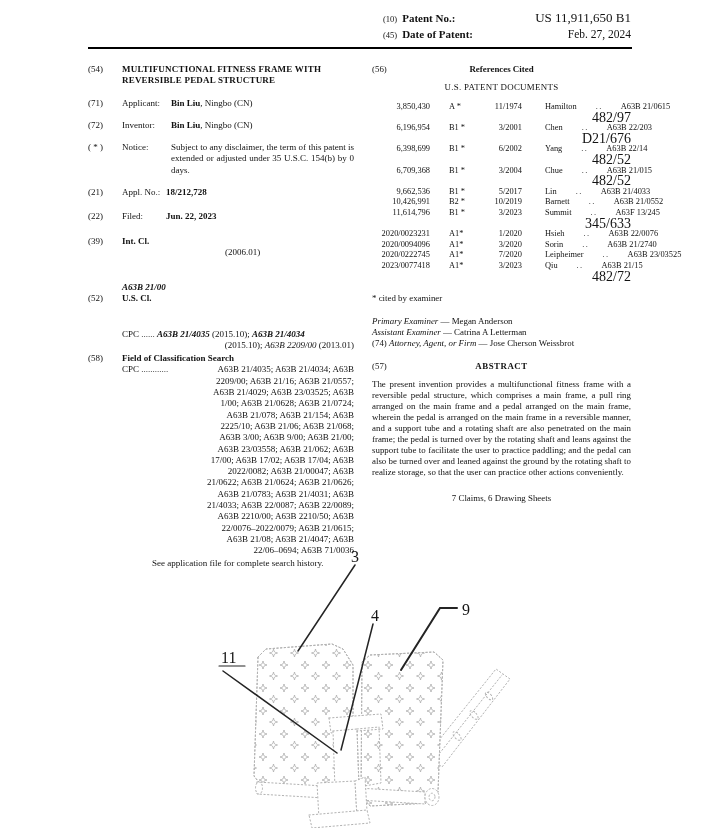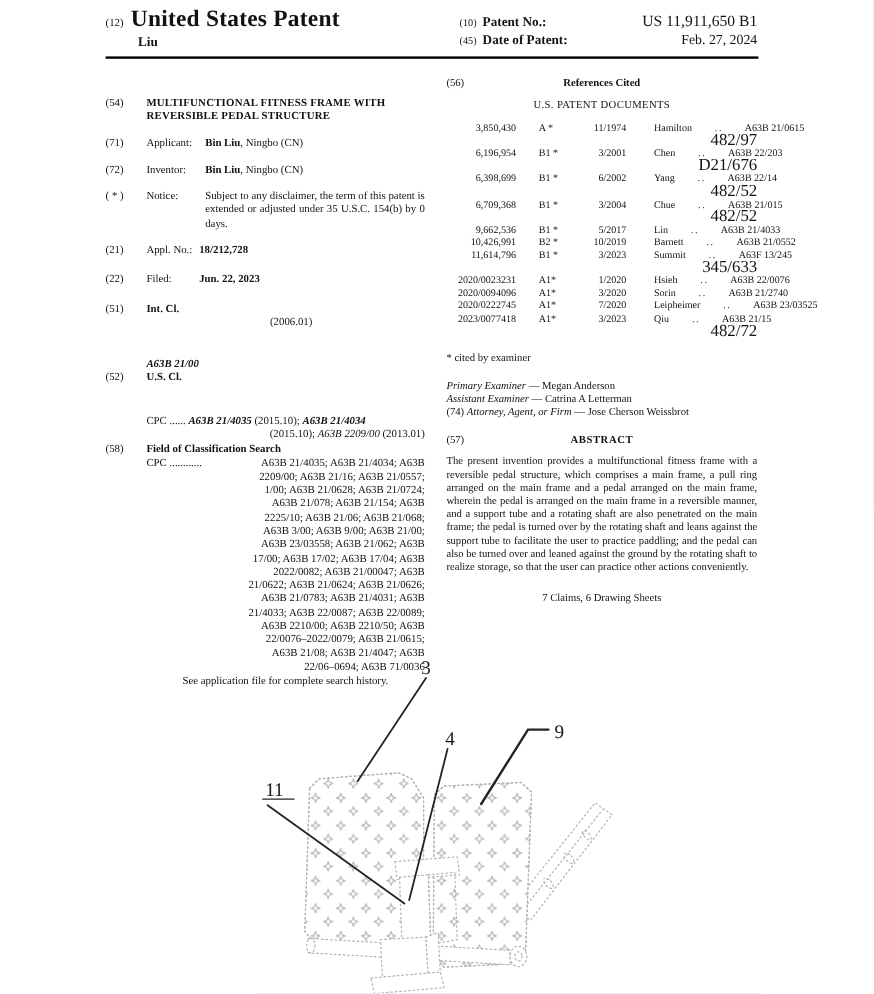--- a/index.html
+++ b/index.html
@@ -14,21 +14,21 @@
   .hdr-surname{font-size:11px;font-weight:bold;margin-left:27px;margin-top:1px;}
   .hdr-right{position:absolute;left:383px;top:10px;width:248px;}
   .hdr-line{display:flex;align-items:baseline;margin-bottom:2px;}
   .hdr-line .code{font-size:8.5px;margin-right:5px;}
   .hdr-line .lbl{font-size:11px;font-weight:bold;}
   .hdr-line .val{margin-left:auto;font-size:13px;font-weight:normal;white-space:nowrap;}
   .hdr-line .val.date{font-size:11.5px;}
   .rule{position:absolute;left:88px;top:47px;width:544px;height:2px;background:#000;}
 
   
-  .col-left{position:absolute;left:88px;top:80px;width:266px;font-size:9px;line-height:11.3px;}
+  .col-left{position:absolute;left:88px;top:64px;width:266px;font-size:9px;line-height:11.3px;}
   .col-right{position:absolute;left:372px;top:64px;width:259px;font-size:8.9px;line-height:11px;}
 
   .sec{display:flex;margin-bottom:11px;}
   .sec .code{flex:none;width:34px;}
   .sec .body{flex:1;min-width:0;}
   .b{font-weight:bold;}
   .i{font-style:italic;}
   .bi{font-weight:bold;font-style:italic;}
   .just{text-align:justify;}
   .title54{font-weight:bold;letter-spacing:.2px;width:224px;}
@@ -70,27 +70,20 @@
 
   
   .figure{position:absolute;left:195px;top:545px;}
   .fig-label{font-family:"Liberation Serif","DejaVu Serif",serif;font-size:16px;fill:#161616;}
 </style>
 </head>
 <body>
 
 <div class="page">
 
-  <div class="hdr-left">
-    <div class="hdr-title-row">
-      <span class="hdr-code">(12)</span>
-      <span class="hdr-title">United States Patent</span>
-    </div>
-    <div class="hdr-surname">Liu</div>
-  </div>
 
   <div class="hdr-right">
     <div class="hdr-line">
       <span class="code">(10)</span>
       <span class="lbl">Patent No.:</span>
       <span class="val">US 11,911,650 B1</span>
     </div>
     <div class="hdr-line">
       <span class="code">(45)</span>
       <span class="lbl">Date of Patent:</span>
@@ -141,21 +134,21 @@
 
     <div class="sec" style="margin-bottom:13px;justify-content:space-between;">
       <span class="code">(22)</span>
       <span class="body fld">
         <span class="lbl narrow">Filed:</span>
         <span class="val b">Jun. 22, 2023</span>
       </span>
     </div>
 
     <div class="sec" style="margin-bottom:0;">
-      <span class="code">(51)</span>
+      <span class="code">(39)</span>
       <span class="body">
         <div class="b">Int. Cl.</div>
         <div class="cl-line">
           <span class="bi cl-class">A63B 21/00</span>
           <span>(2006.01)</span>
         </div>
       </span>
     </div>
 
     <div class="sec" style="margin-bottom:2px;">
@@ -178,20 +171,21 @@
 
     <div class="sec">
       <span class="code">(58)</span>
       <span class="body">
         <div class="b">Field of Classification Search</div>
         <div class="cpc58-first">
           <span>CPC ............</span>
           <span class="fill">A63B 21/4035; A63B 21/4034; A63B</span>
         </div>
         <div class="right-line">2209/00; A63B 21/16; A63B 21/0557;</div>
+        <div class="right-line">A63B 21/4029; A63B 23/03525; A63B</div>
         <div class="right-line">1/00; A63B 21/0628; A63B 21/0724;</div>
         <div class="right-line">A63B 21/078; A63B 21/154; A63B</div>
         <div class="right-line">2225/10; A63B 21/06; A63B 21/068;</div>
         <div class="right-line">A63B 3/00; A63B 9/00; A63B 21/00;</div>
         <div class="right-line">A63B 23/03558; A63B 21/062; A63B</div>
         <div class="right-line">17/00; A63B 17/02; A63B 17/04; A63B</div>
         <div class="right-line">2022/0082; A63B 21/00047; A63B</div>
         <div class="right-line">21/0622; A63B 21/0624; A63B 21/0626;</div>
         <div class="right-line">A63B 21/0783; A63B 21/4031; A63B</div>
         <div class="right-line">21/4033; A63B 22/0087; A63B 22/0089;</div>

